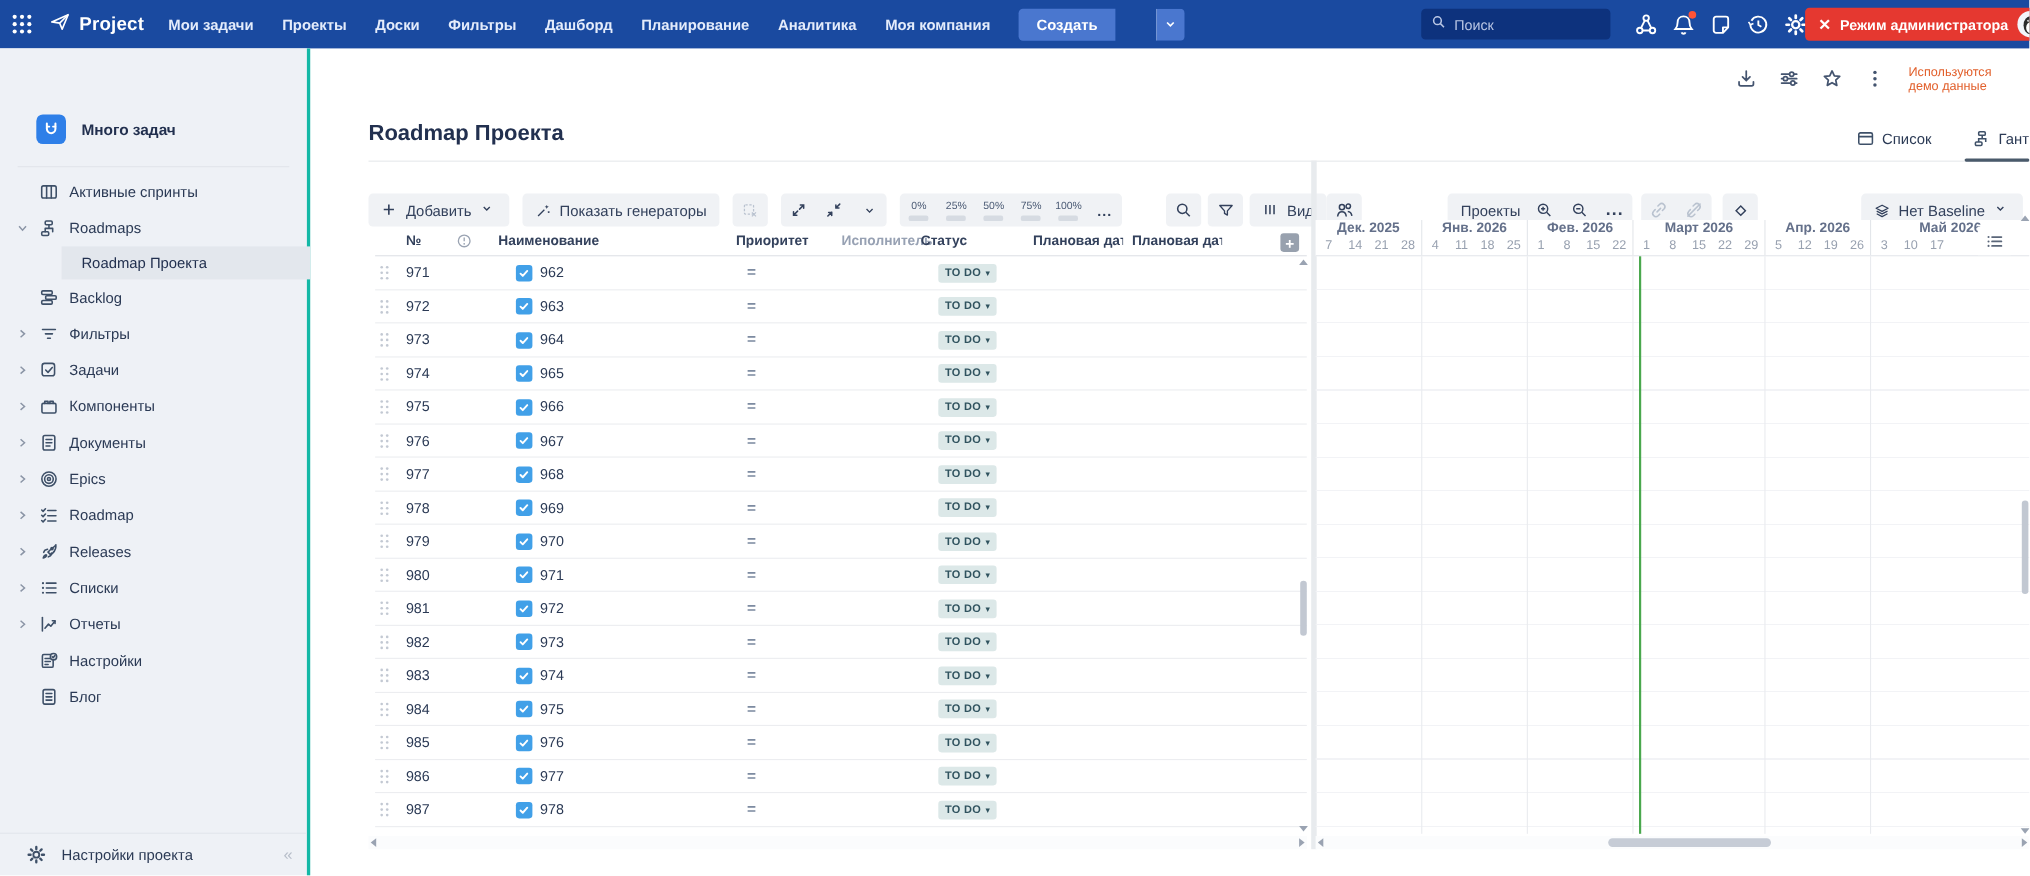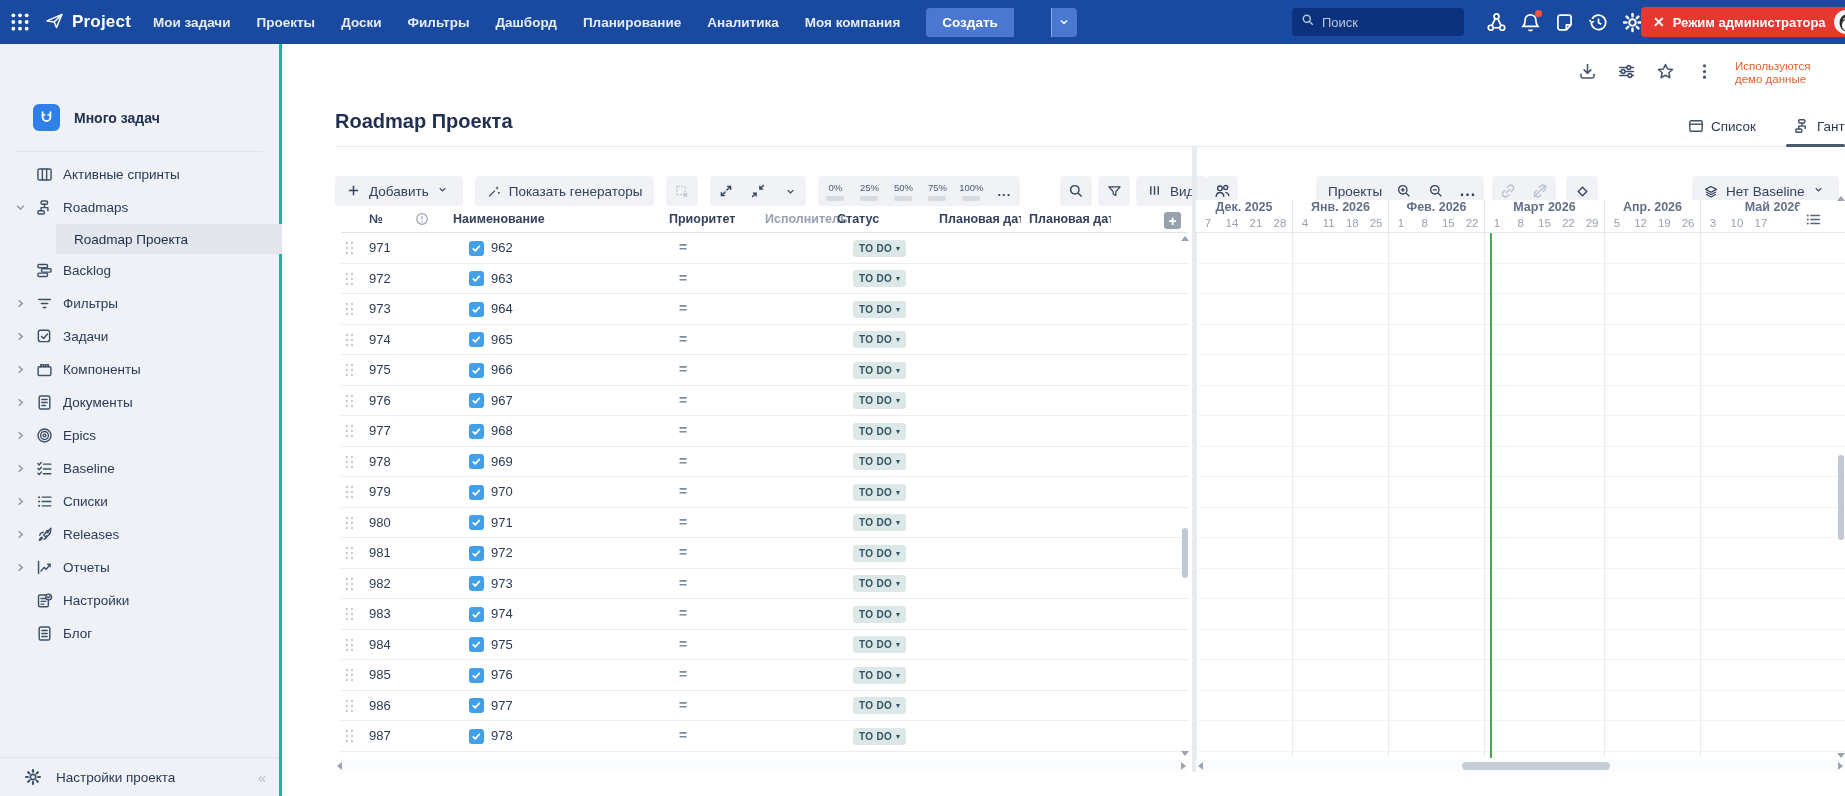--- a/index.html
+++ b/index.html
@@ -339,48 +339,48 @@
         <div class="sb-item">
           <span class="sb-chev">
             <svg viewBox="0 0 10 10" width="9" height="9" fill="none" stroke="currentColor" stroke-width="1.5">
               <path d="M3 1.5 7 5 3 8.5"></path>
             </svg>
           </span>
           <span class="sb-ic"><svg viewBox="0 0 16 16" width="17" height="17" fill="none" stroke="currentColor" stroke-width="1.35" stroke-linejoin="round" stroke-linecap="round">
               <path d="M1.8 3.4l1.2 1.2 2-2.2M1.8 7.9l1.2 1.2 2-2.2M1.8 12.4l1.2 1.2 2-2.2"></path>
               <path d="M7 3.9h7M7 8.4h7M7 12.9h7"></path>
             </svg></span>
-          <span class="sb-lbl">Baseline</span>
+          <span class="sb-lbl">Roadmap</span>
         </div>
         <div class="sb-item">
           <span class="sb-chev">
             <svg viewBox="0 0 10 10" width="9" height="9" fill="none" stroke="currentColor" stroke-width="1.5">
               <path d="M3 1.5 7 5 3 8.5"></path>
             </svg>
           </span>
           <span class="sb-ic"><svg viewBox="0 0 16 16" width="17" height="17" fill="none" stroke="currentColor" stroke-width="1.35" stroke-linejoin="round" stroke-linecap="round">
+              <path d="M13.9 2.1c.3 2.7-.7 5.1-2.5 6.9l-1.8 1.8-2.4-2.4 1.8-1.8C10.8 4.8 13.2 3.8 13.9 2.1z"></path>
+              <circle cx="10.6" cy="5.4" r=".9"></circle>
+              <path d="M5.6 10.6c-1.1.2-2.2 1.5-2.5 2.9 1.4-.3 2.7-1.4 2.9-2.5M6.8 5.9l-2.3.8-1 1.9M10.1 9.2l-.8 2.3-1.9 1"></path>
+            </svg></span>
+          <span class="sb-lbl">Releases</span>
+        </div>
+        <div class="sb-item">
+          <span class="sb-chev">
+            <svg viewBox="0 0 10 10" width="9" height="9" fill="none" stroke="currentColor" stroke-width="1.5">
+              <path d="M3 1.5 7 5 3 8.5"></path>
+            </svg>
+          </span>
+          <span class="sb-ic"><svg viewBox="0 0 16 16" width="17" height="17" fill="none" stroke="currentColor" stroke-width="1.35" stroke-linejoin="round" stroke-linecap="round">
               <circle cx="2.9" cy="3.9" r=".95" fill="currentColor" stroke="none"></circle>
               <circle cx="2.9" cy="8" r=".95" fill="currentColor" stroke="none"></circle>
               <circle cx="2.9" cy="12.1" r=".95" fill="currentColor" stroke="none"></circle>
               <path d="M5.8 3.9H14M5.8 8H14M5.8 12.1H14"></path>
             </svg></span>
           <span class="sb-lbl">Списки</span>
-        </div>
-        <div class="sb-item">
-          <span class="sb-chev">
-            <svg viewBox="0 0 10 10" width="9" height="9" fill="none" stroke="currentColor" stroke-width="1.5">
-              <path d="M3 1.5 7 5 3 8.5"></path>
-            </svg>
-          </span>
-          <span class="sb-ic"><svg viewBox="0 0 16 16" width="17" height="17" fill="none" stroke="currentColor" stroke-width="1.35" stroke-linejoin="round" stroke-linecap="round">
-              <path d="M13.9 2.1c.3 2.7-.7 5.1-2.5 6.9l-1.8 1.8-2.4-2.4 1.8-1.8C10.8 4.8 13.2 3.8 13.9 2.1z"></path>
-              <circle cx="10.6" cy="5.4" r=".9"></circle>
-              <path d="M5.6 10.6c-1.1.2-2.2 1.5-2.5 2.9 1.4-.3 2.7-1.4 2.9-2.5M6.8 5.9l-2.3.8-1 1.9M10.1 9.2l-.8 2.3-1.9 1"></path>
-            </svg></span>
-          <span class="sb-lbl">Releases</span>
         </div>
         <div class="sb-item">
           <span class="sb-chev">
             <svg viewBox="0 0 10 10" width="9" height="9" fill="none" stroke="currentColor" stroke-width="1.5">
               <path d="M3 1.5 7 5 3 8.5"></path>
             </svg>
           </span>
           <span class="sb-ic"><svg viewBox="0 0 16 16" width="17" height="17" fill="none" stroke="currentColor" stroke-width="1.35" stroke-linejoin="round" stroke-linecap="round">
               <path d="M2.4 2.3v11.4"></path>
               <path d="M4.6 11.4l3-3.5 2 1.8 3.6-4.4"></path>

